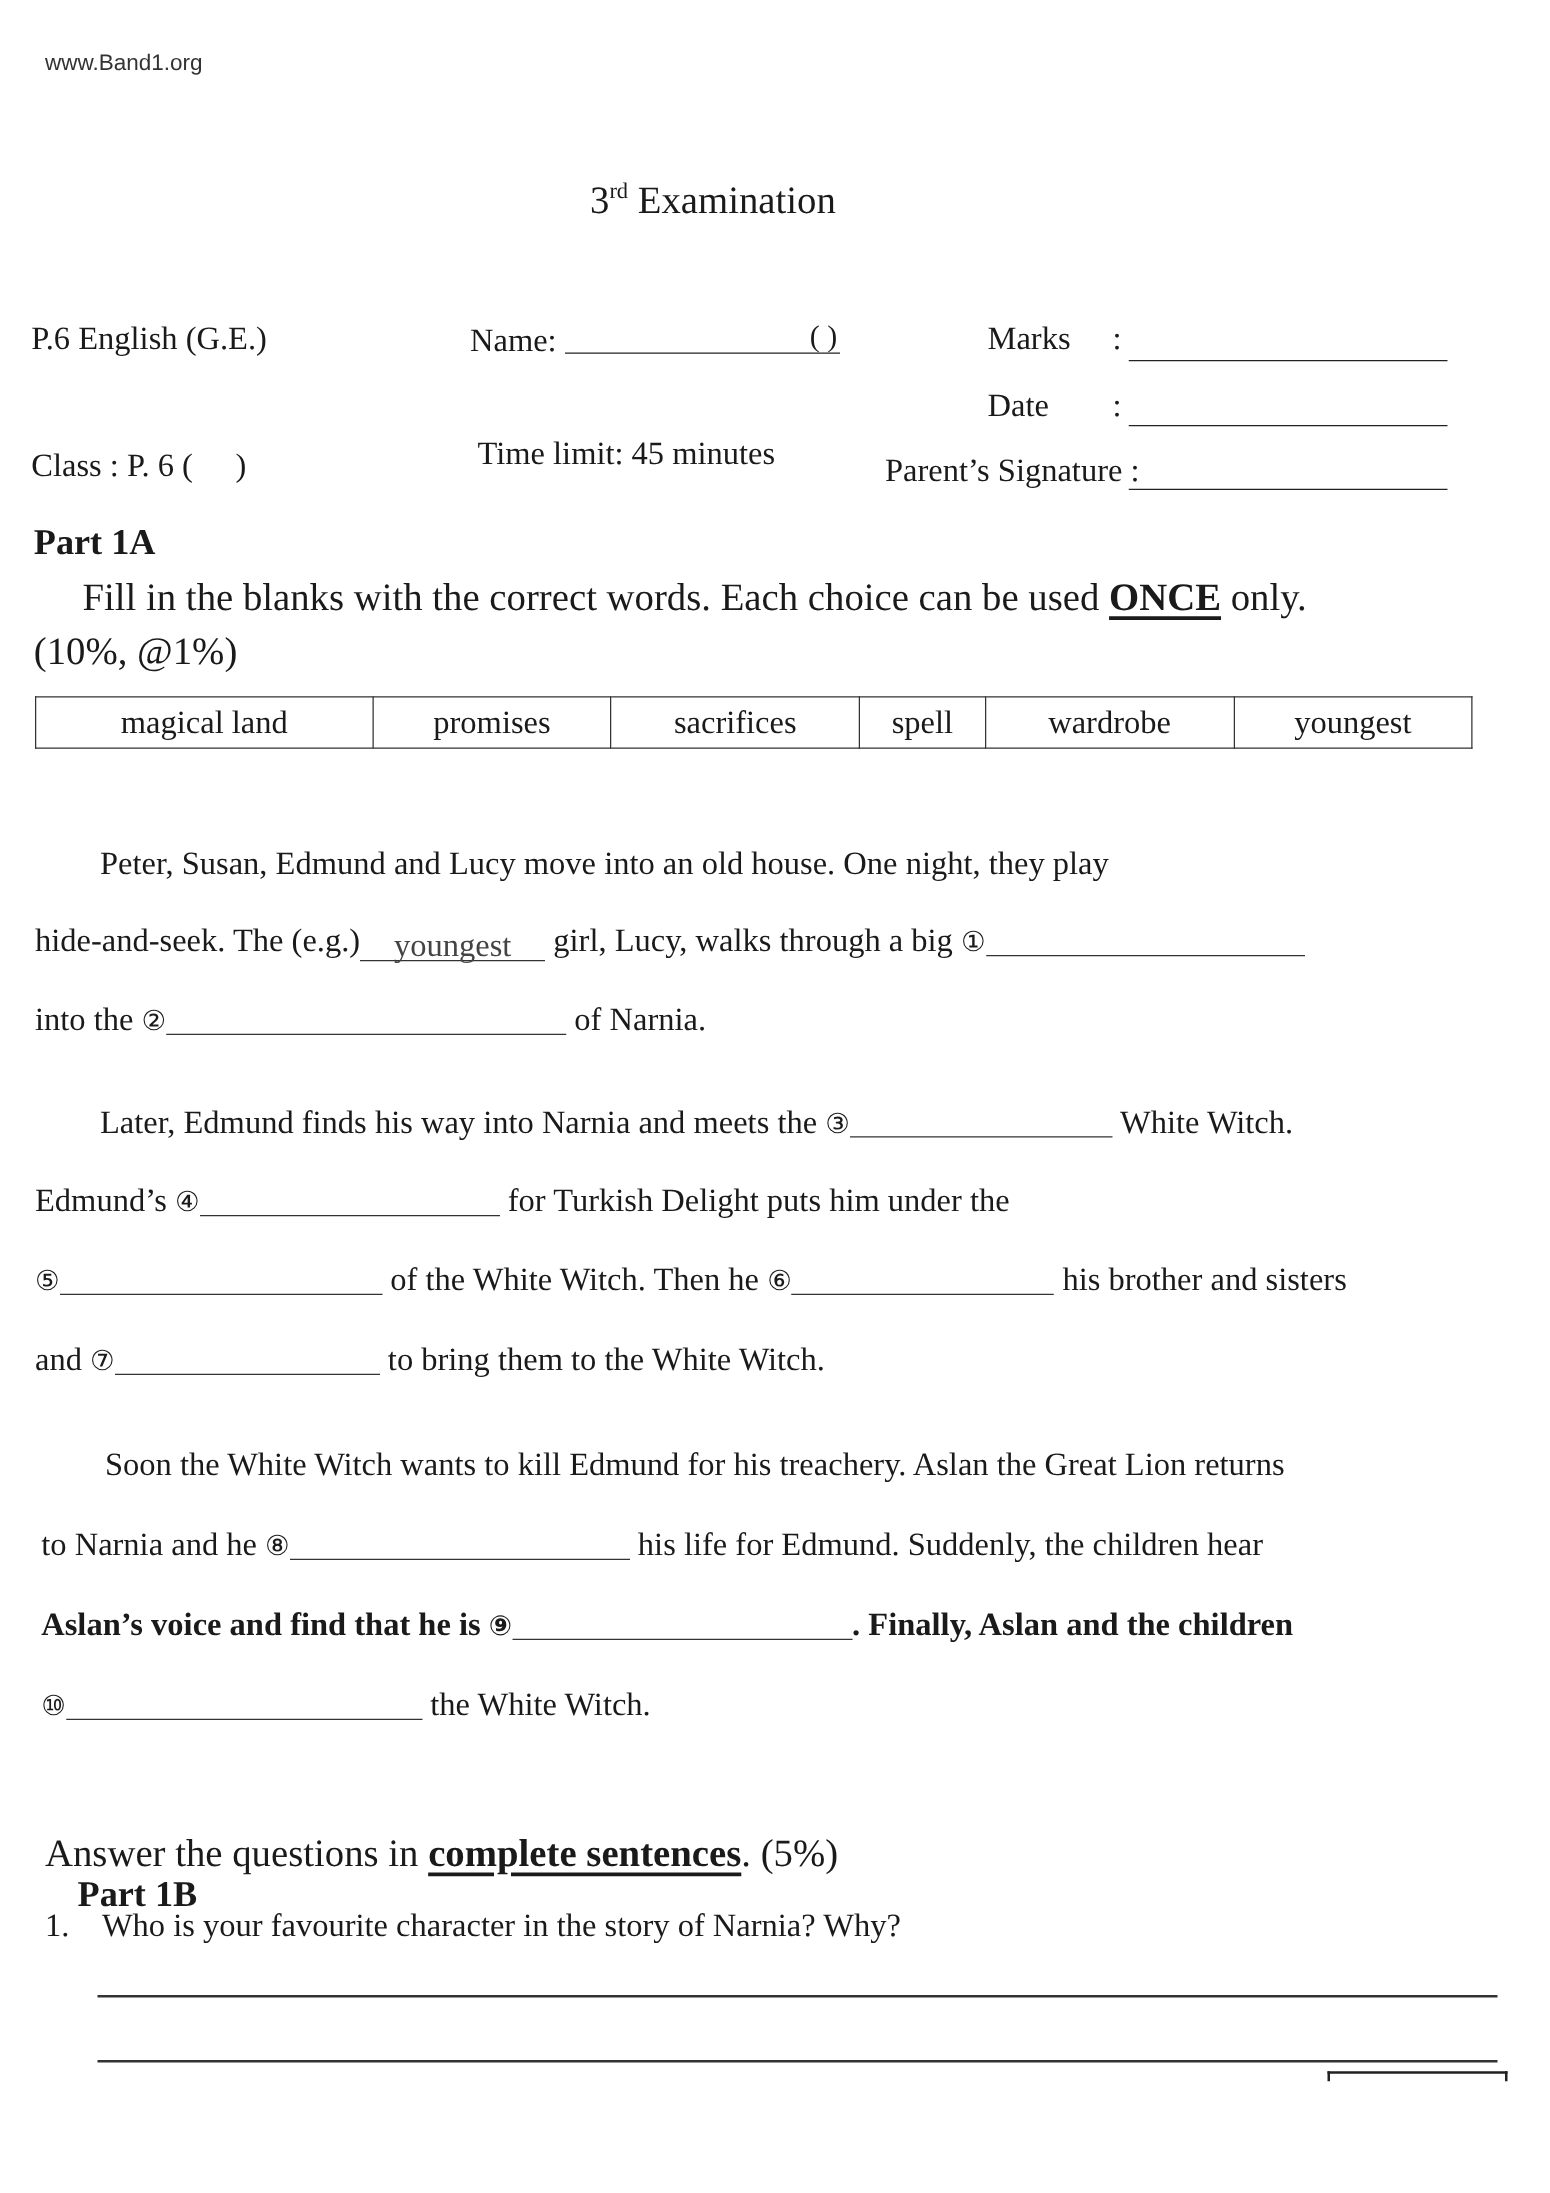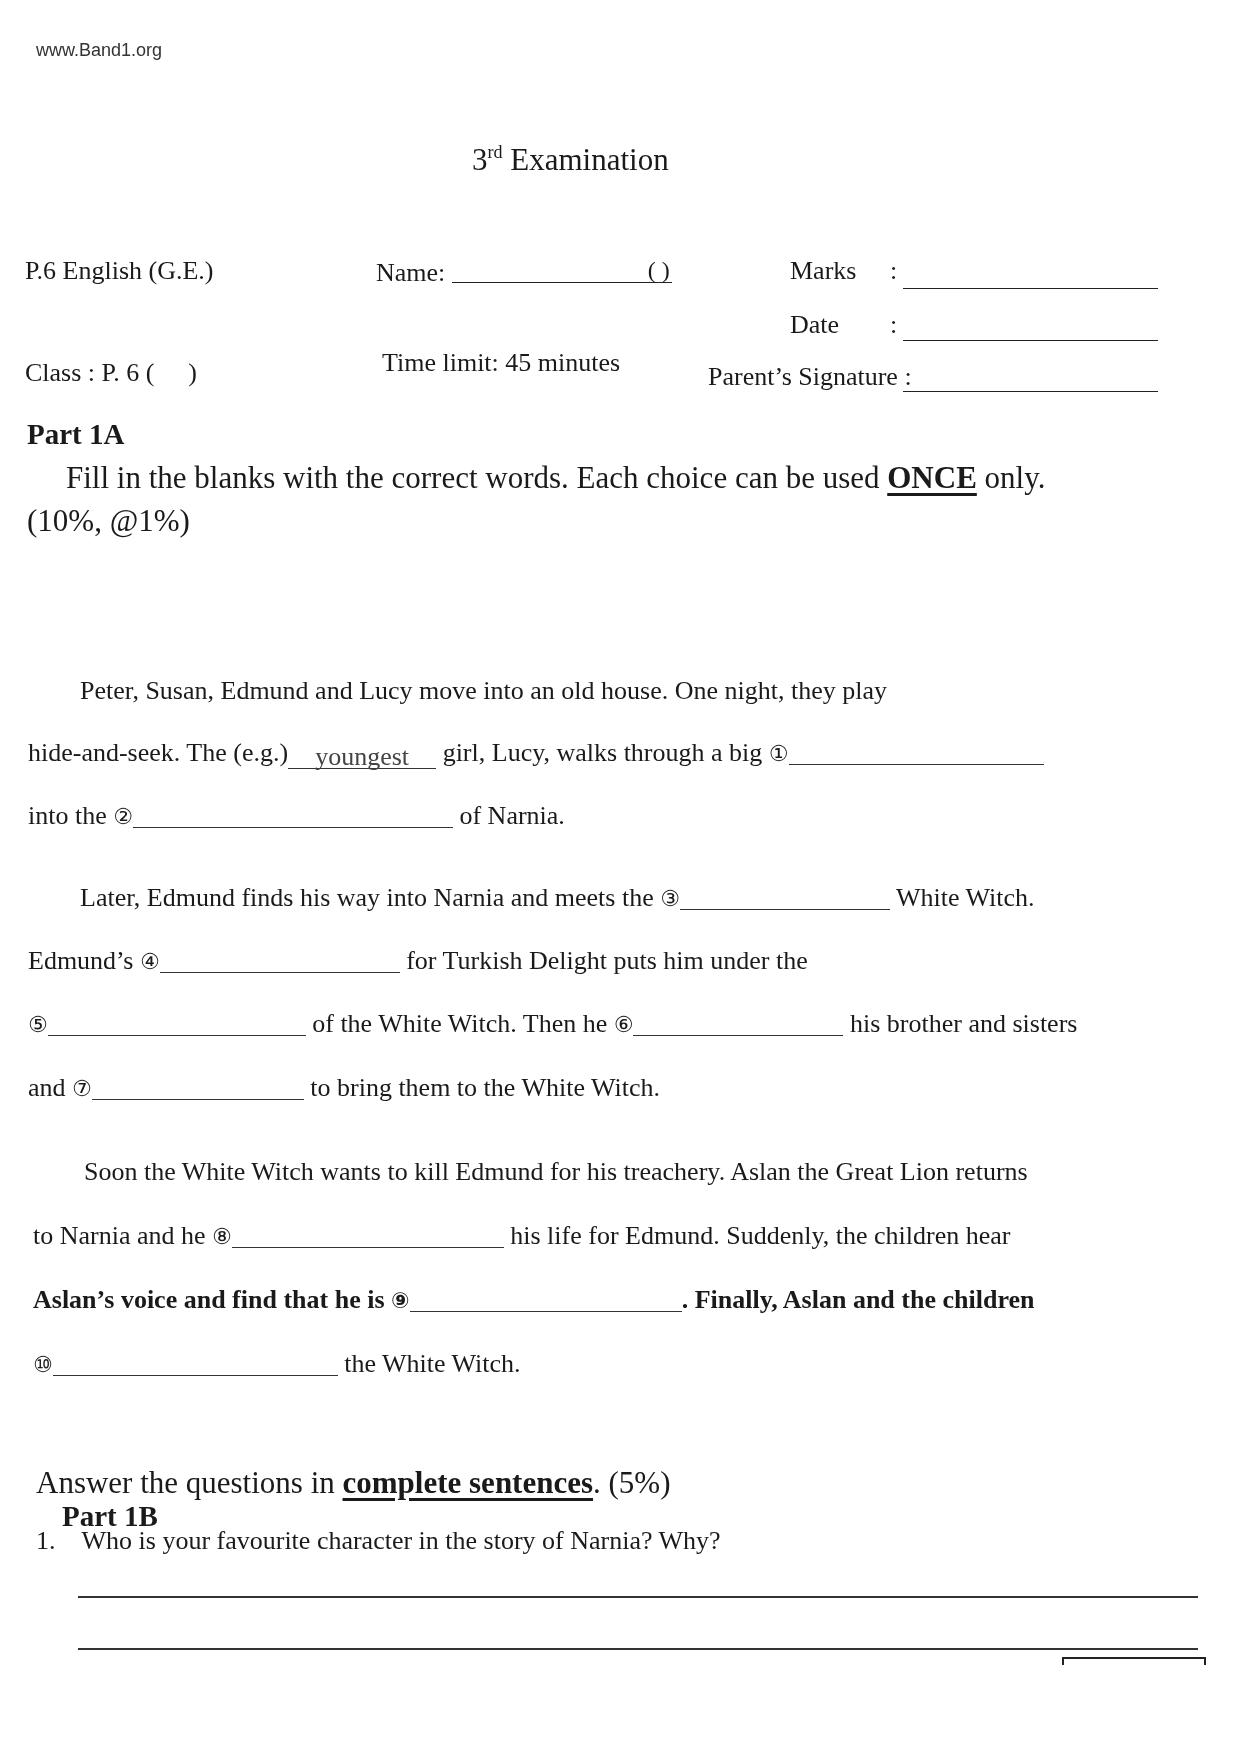--- a/index.html
+++ b/index.html
@@ -56,20 +56,28 @@
 
 <div class="abs serif hdr" style="left:688px; top:362px;margin-left:20px;"><span>Parent’s Signature</span> <span>:</span></div>
 <div class="abs" style="left:903px; top:391px; width:255px; border-bottom:1.8px solid #222;"></div>
 
 <div class="abs serif part" style="left:27px; top:418px;text-align:center;">Part 1A</div>
 <div class="abs serif instr" style="left:27px; top:460px;margin-left:39px;"><span>Fill in the blanks with the correct words. Each choice can be used </span><span class="u" style="font-weight:bold;">ONCE</span><span> only.</span></div>
 <div class="abs serif instr" style="left:27px; top:503px;">(10%, @1%)</div>
 
 <table class="abs serif" id="word-table">
   <tbody>
+  <tr>
+    <td>magical land</td>
+    <td>promises</td>
+    <td>sacrifices</td>
+    <td>spell</td>
+    <td>wardrobe</td>
+    <td>youngest</td>
+  </tr>
 </tbody>
   </table>
 
 <div class="abs serif para" style="left:80px; top:676px;">Peter, Susan, Edmund and Lucy move into an old house. One night, they play</div>
 
 <div class="abs serif para" style="left:28px; top:738px;"><span>hide-and-seek. The (e.g.)</span><span class="blank filled" style="width:148px;">youngest</span><span> girl, Lucy, walks through a big </span><span class="num">①</span><span class="blank" style="width:255px;"></span></div>
 
 <div class="abs serif para" style="left:28px; top:801px;"><span>into the </span><span class="num">②</span><span class="blank" style="width:320px;"></span><span> of Narnia.</span></div>
 
 <div class="abs serif para" style="left:80px; top:883px;"><span>Later, Edmund finds his way into Narnia and meets the </span><span class="num">③</span><span class="blank" style="width:210px;"></span><span> White Witch.</span></div>

